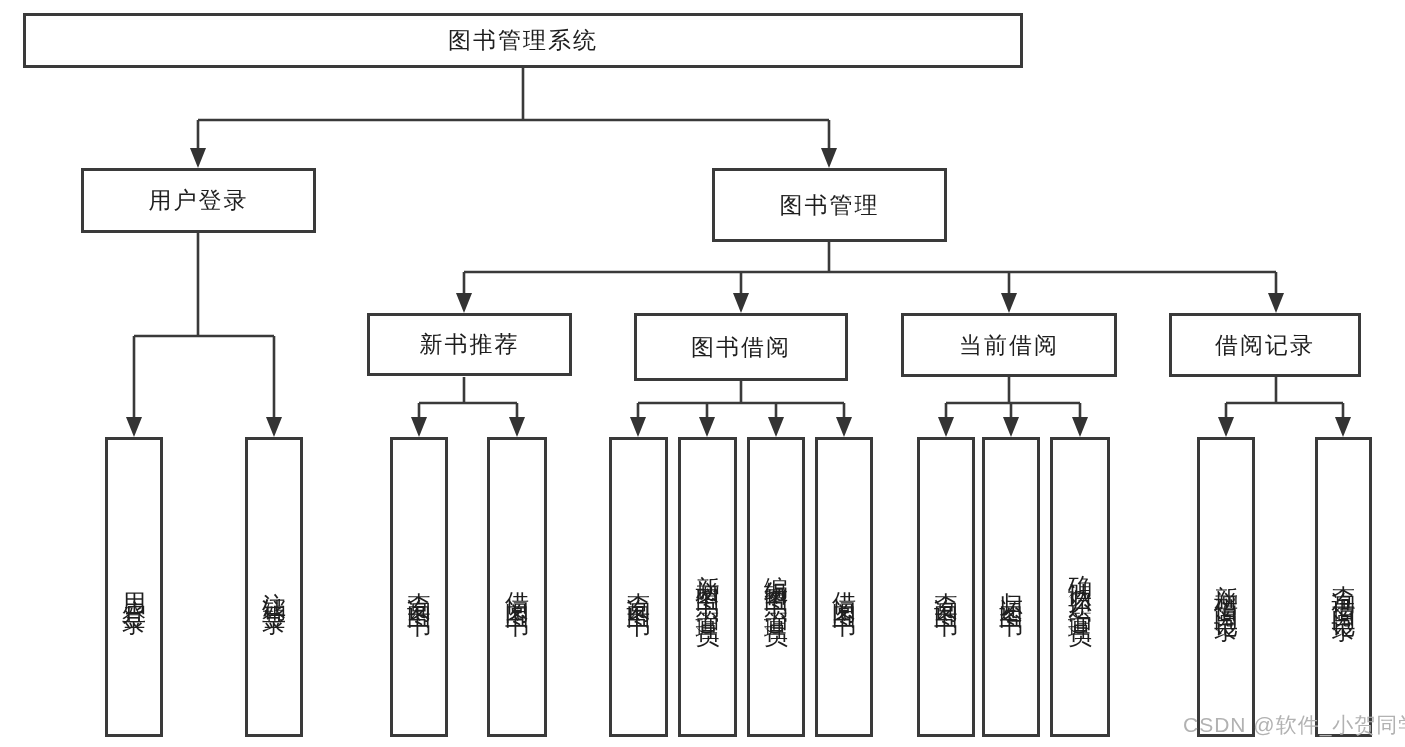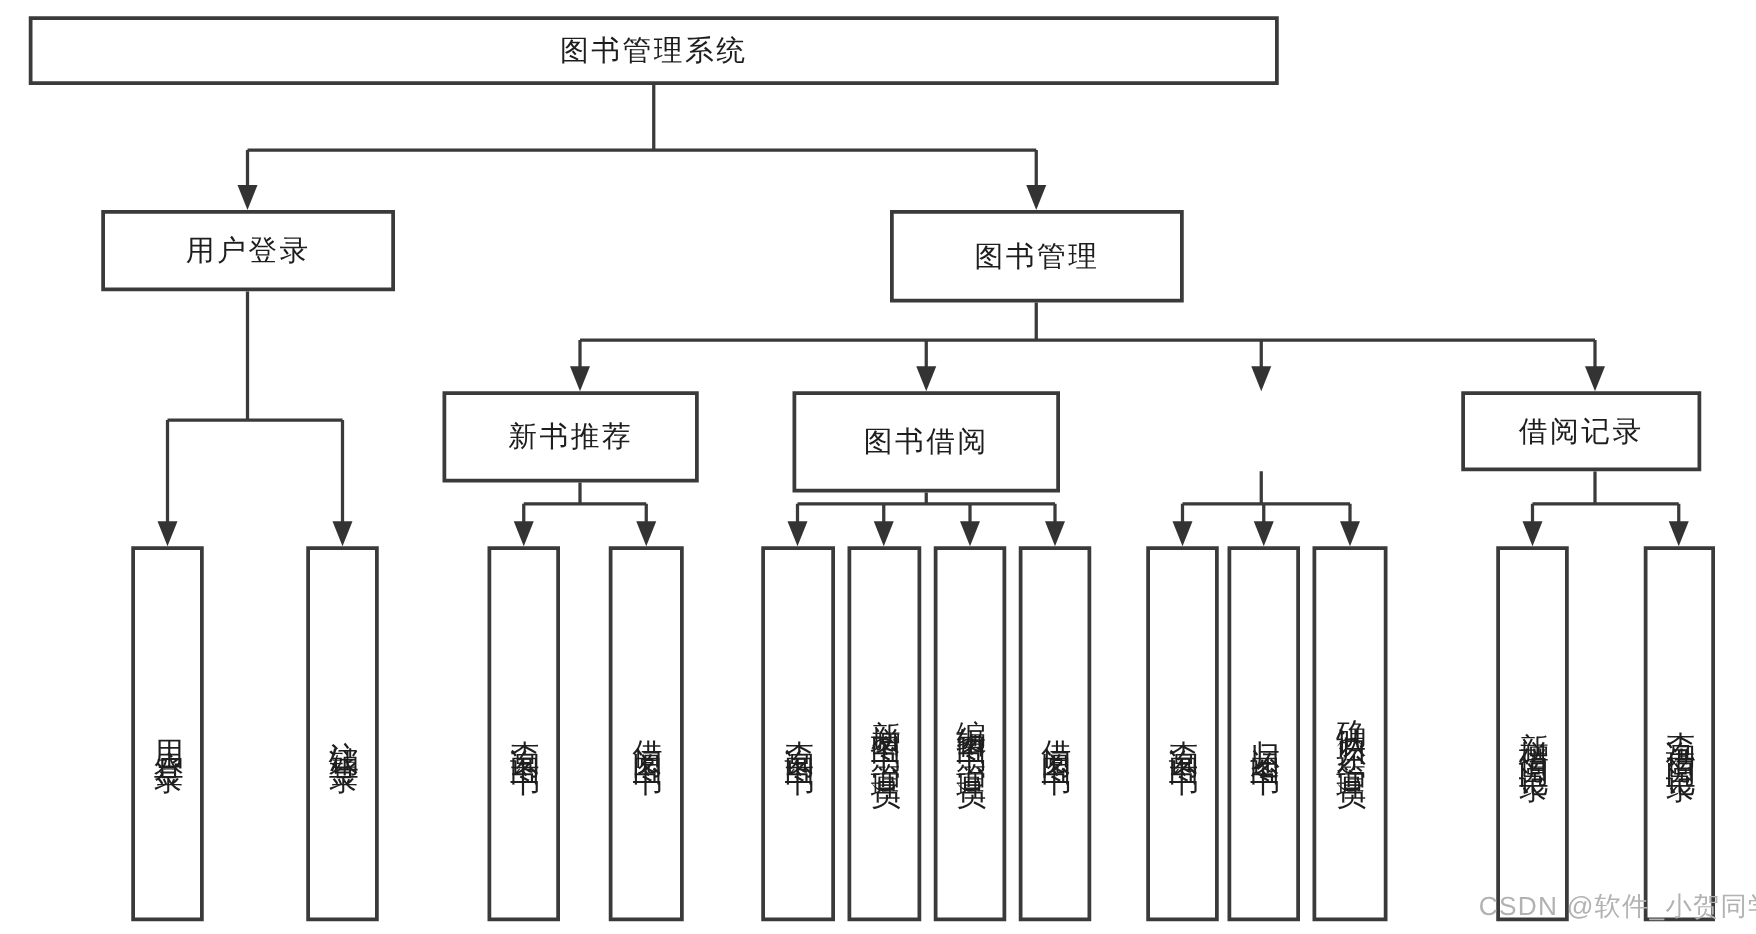--- a/index.html
+++ b/index.html
@@ -85,25 +85,28 @@
     <span>图书管理系统</span>
   </div>
 
   <div class="node" style="left:81px;top:168px;width:235px;height:65px">
     <span>用户登录</span>
   </div>
   <div class="node" style="left:712px;top:168px;width:235px;height:74px">
     <span>图书管理</span>
   </div>
 
-  <div class="node" style="left:354px;top:313px;width:205px;height:73px">
+  <div class="node" style="left:367px;top:313px;width:205px;height:63px">
     <span>新书推荐</span>
   </div>
-  <div class="node" style="left:634px;top:313px;width:214px;height:81px">
+  <div class="node" style="left:634px;top:313px;width:214px;height:68px">
     <span>图书借阅</span>
+  </div>
+  <div class="node" style="left:901px;top:313px;width:216px;height:64px">
+    <span>当前借阅</span>
   </div>
   <div class="node" style="left:1169px;top:313px;width:192px;height:64px">
     <span>借阅记录</span>
   </div>
 
   <div class="node" style="left:105px;top:437px;width:58px;height:300px">
     <span class="vtext">用户登录</span>
   </div>
   <div class="node" style="left:245px;top:437px;width:58px;height:300px">
     <span class="vtext">注销登录</span>

